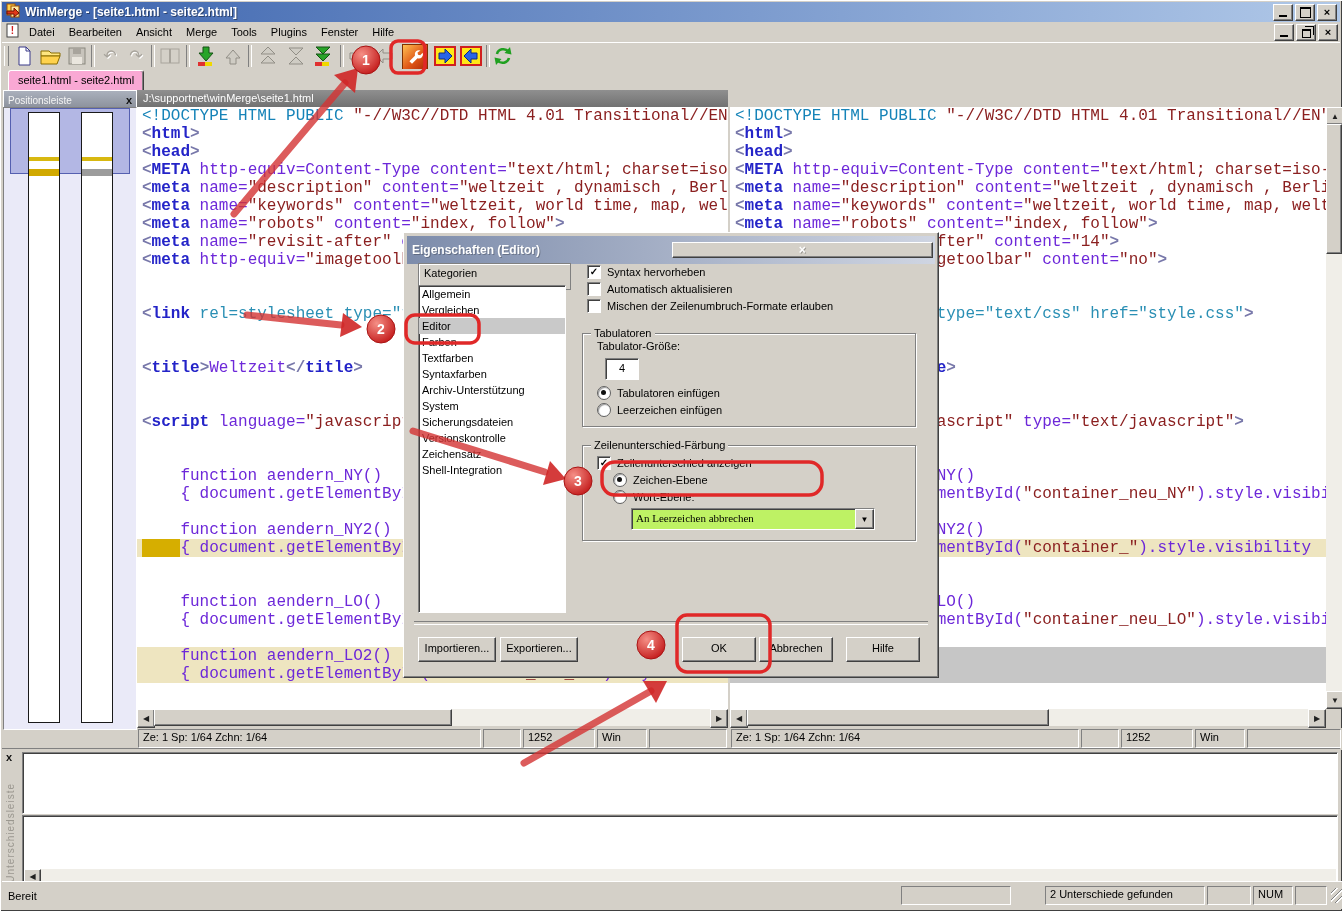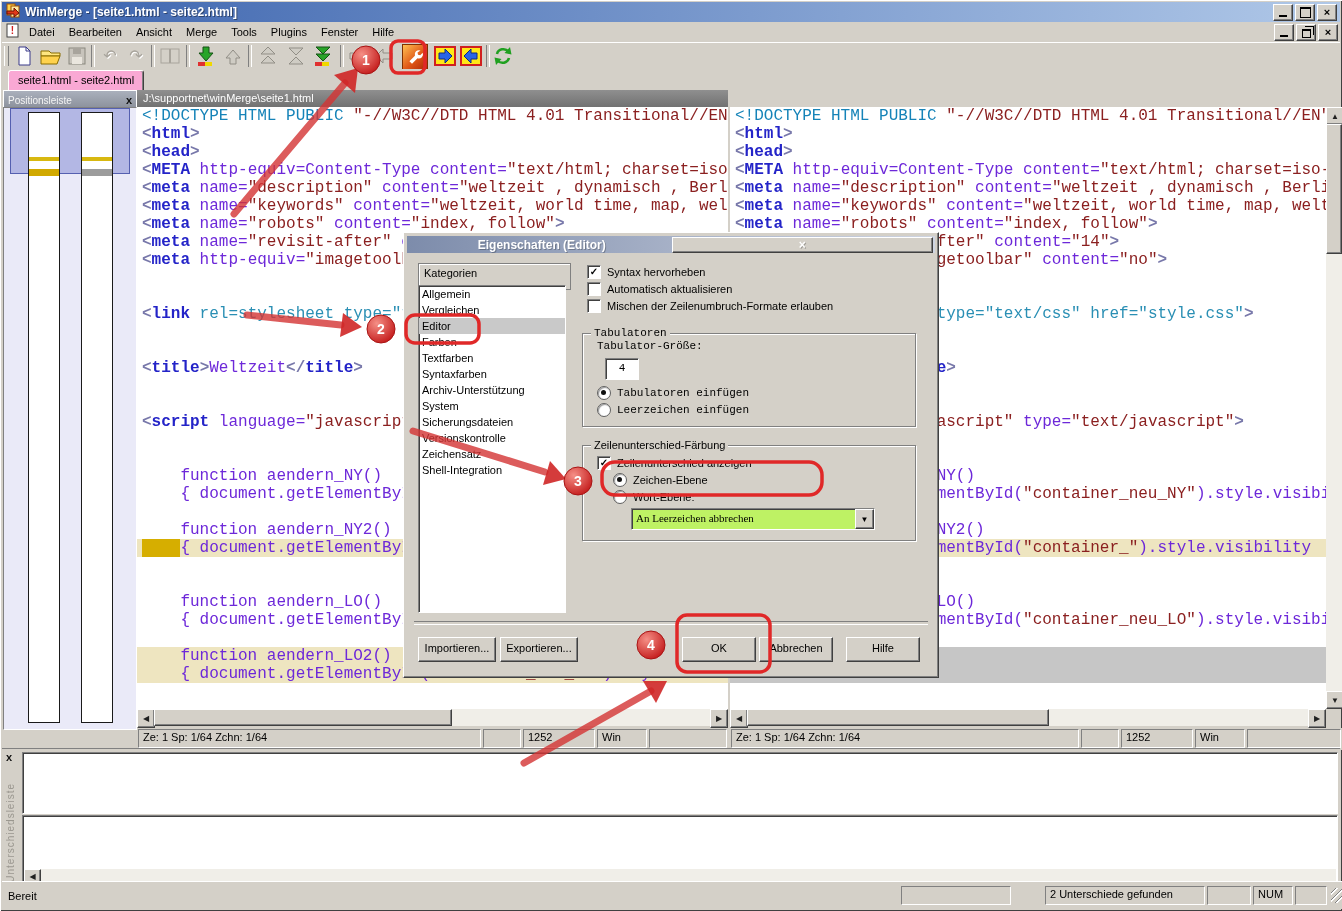--- a/index.html
+++ b/index.html
@@ -99,22 +99,22 @@
   
   .statusbar{position:absolute;left:2px;bottom:2px;width:1338px;height:23px;background:#d4d0c8;
     border-top:1px solid #fff;display:flex;align-items:center;padding:2px 2px 2px 6px;gap:2px;}
   .statusbar .ready{flex:1;font-size:11px;}
   .grip{width:15px;height:15px;margin-left:2px;
     background:repeating-linear-gradient(135deg,transparent 0 3px,#808080 3px 4px,#fff 4px 5px);}
   
   .dialog{position:absolute;left:403px;top:232px;width:534px;height:444px;background:#d4d0c8;
     border:1px solid;border-color:#fff #404040 #404040 #fff;
     box-shadow:inset -1px -1px 0 #808080,inset 1px 1px 0 #d4d0c8;z-index:5;}
-  .dtitle{position:absolute;left:3px;top:3px;right:3px;height:17px;
-    background:linear-gradient(90deg,#7d8cab,#cfd5e2);display:flex;align-items:center;padding:0 2px 0 5px;text-align:center;}
+  .dtitle{position:absolute;left:3px;top:3px;right:3px;height:28px;
+    background:linear-gradient(90deg,#7d8cab,#cfd5e2);display:flex;align-items:center;padding:0 2px 0 5px;}
   .dtitle span{color:#fff;font-weight:bold;font-size:12px;flex:1;text-shadow:1px 1px 0 rgba(0,0,0,.25);}
   .dclose{width:16px;height:14px;font-size:11px;font-weight:bold;display:flex;align-items:center;justify-content:center;}
   .kathdr{position:absolute;left:14px;top:30px;width:146px;height:22px;border:1px solid #808080;
     background:#d4d0c8;font-size:11px;padding:3px 0 0 5px;box-shadow:inset 1px 1px 0 #fff;}
   .katlist{position:absolute;left:14px;top:52px;width:146px;height:326px;overflow:hidden;}
   .cat{font-size:11px;height:16px;line-height:16px;padding-left:3px;white-space:nowrap;}
   .cat.sel{background:#c9c9c9;}
   .cbrow{position:absolute;display:flex;align-items:center;gap:6px;font-size:11px;white-space:nowrap;}
   .cbx{width:12px;height:12px;background:#fff;border:1px solid;border-color:#808080 #fff #fff #808080;
     box-shadow:inset 1px 1px 0 #404040;font-size:10px;font-weight:bold;line-height:11px;text-align:center;color:#000;}
@@ -479,21 +479,21 @@
     </div>
     <div class="cbrow" style="left:183px;top:49px;">
       <span class="cbx"></span>
       <span>Automatisch aktualisieren</span>
     </div>
     <div class="cbrow" style="left:183px;top:66px;">
       <span class="cbx"></span>
       <span>Mischen der Zeilenumbruch-Formate erlauben</span>
     </div>
 
-    <div class="group" style="left:178px;top:100px;width:332px;height:92px;font-family:Liberation Mono, monospace;">
+    <div class="group" style="left:178px;top:100px;width:332px;height:92px;">
       <span class="glabel">Tabulatoren</span>
       <div style="position:absolute;left:14px;top:6px;font-size:11px;">Tabulator-Größe:</div>
       <div class="tabsize">4</div>
       <div class="cbrow" style="left:14px;top:52px;">
         <span class="rad on"></span>
         <span>Tabulatoren einfügen</span>
       </div>
       <div class="cbrow" style="left:14px;top:69px;">
         <span class="rad"></span>
         <span>Leerzeichen einfügen</span>

